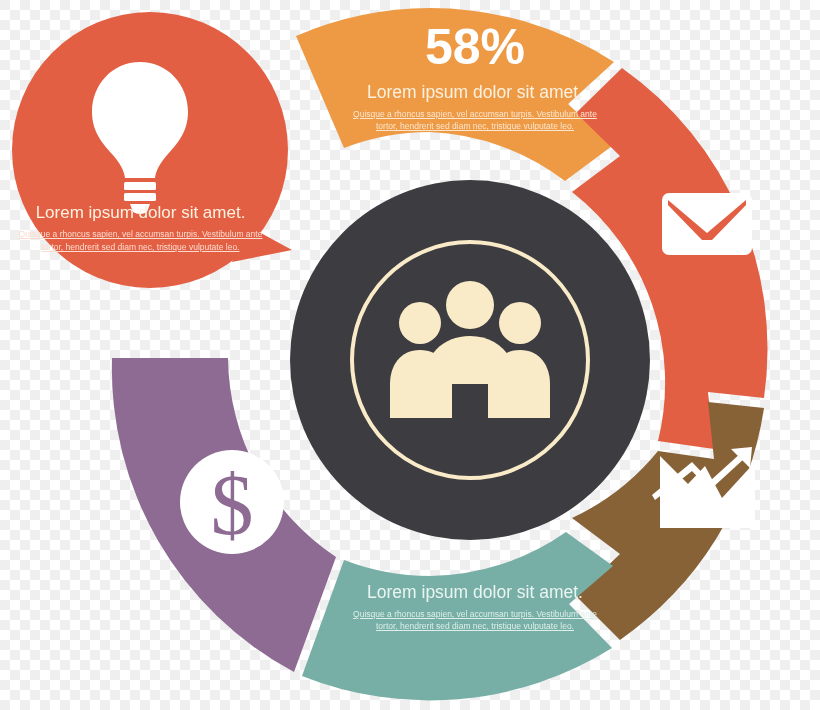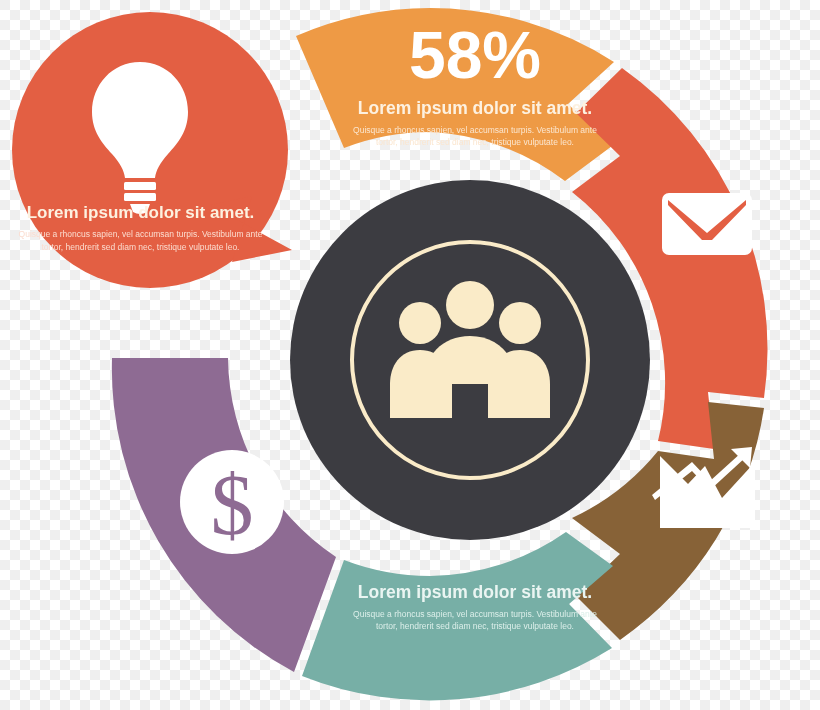--- a/index.html
+++ b/index.html
@@ -26,38 +26,39 @@
     left: 0;
     top: 0;
   }
   .seg-text {
     position: absolute;
     text-align: center;
     color: #fdf6e4;
     pointer-events: none;
   }
   .pct {
-    font-size: 66px;
+    font-size: 50px;
     font-weight: bold;
     line-height: 1;
     letter-spacing: 0px;
     color: #ffffff;
   }
   .lead {
     font-size: 17.5px;
-    font-weight: bold;
+    font-weight: normal;
     color: #fdf1e0;
     margin-top: 10px;
     line-height: 1.2;
   }
   .body-sm {
     font-size: 8.5px;
     line-height: 1.45;
     color: #fbe6cf;
     margin-top: 5px;
+    text-decoration: underline;
   }
   
   #block-orange {
     left: 345px;
     top: 22px;
     width: 260px;
   }
   
   #block-teal {
     left: 345px;

